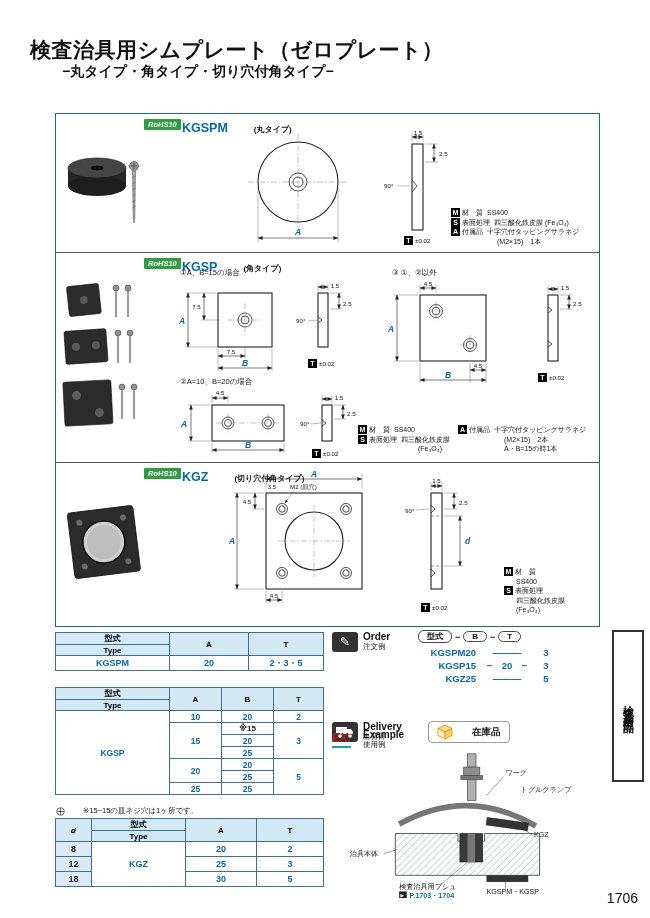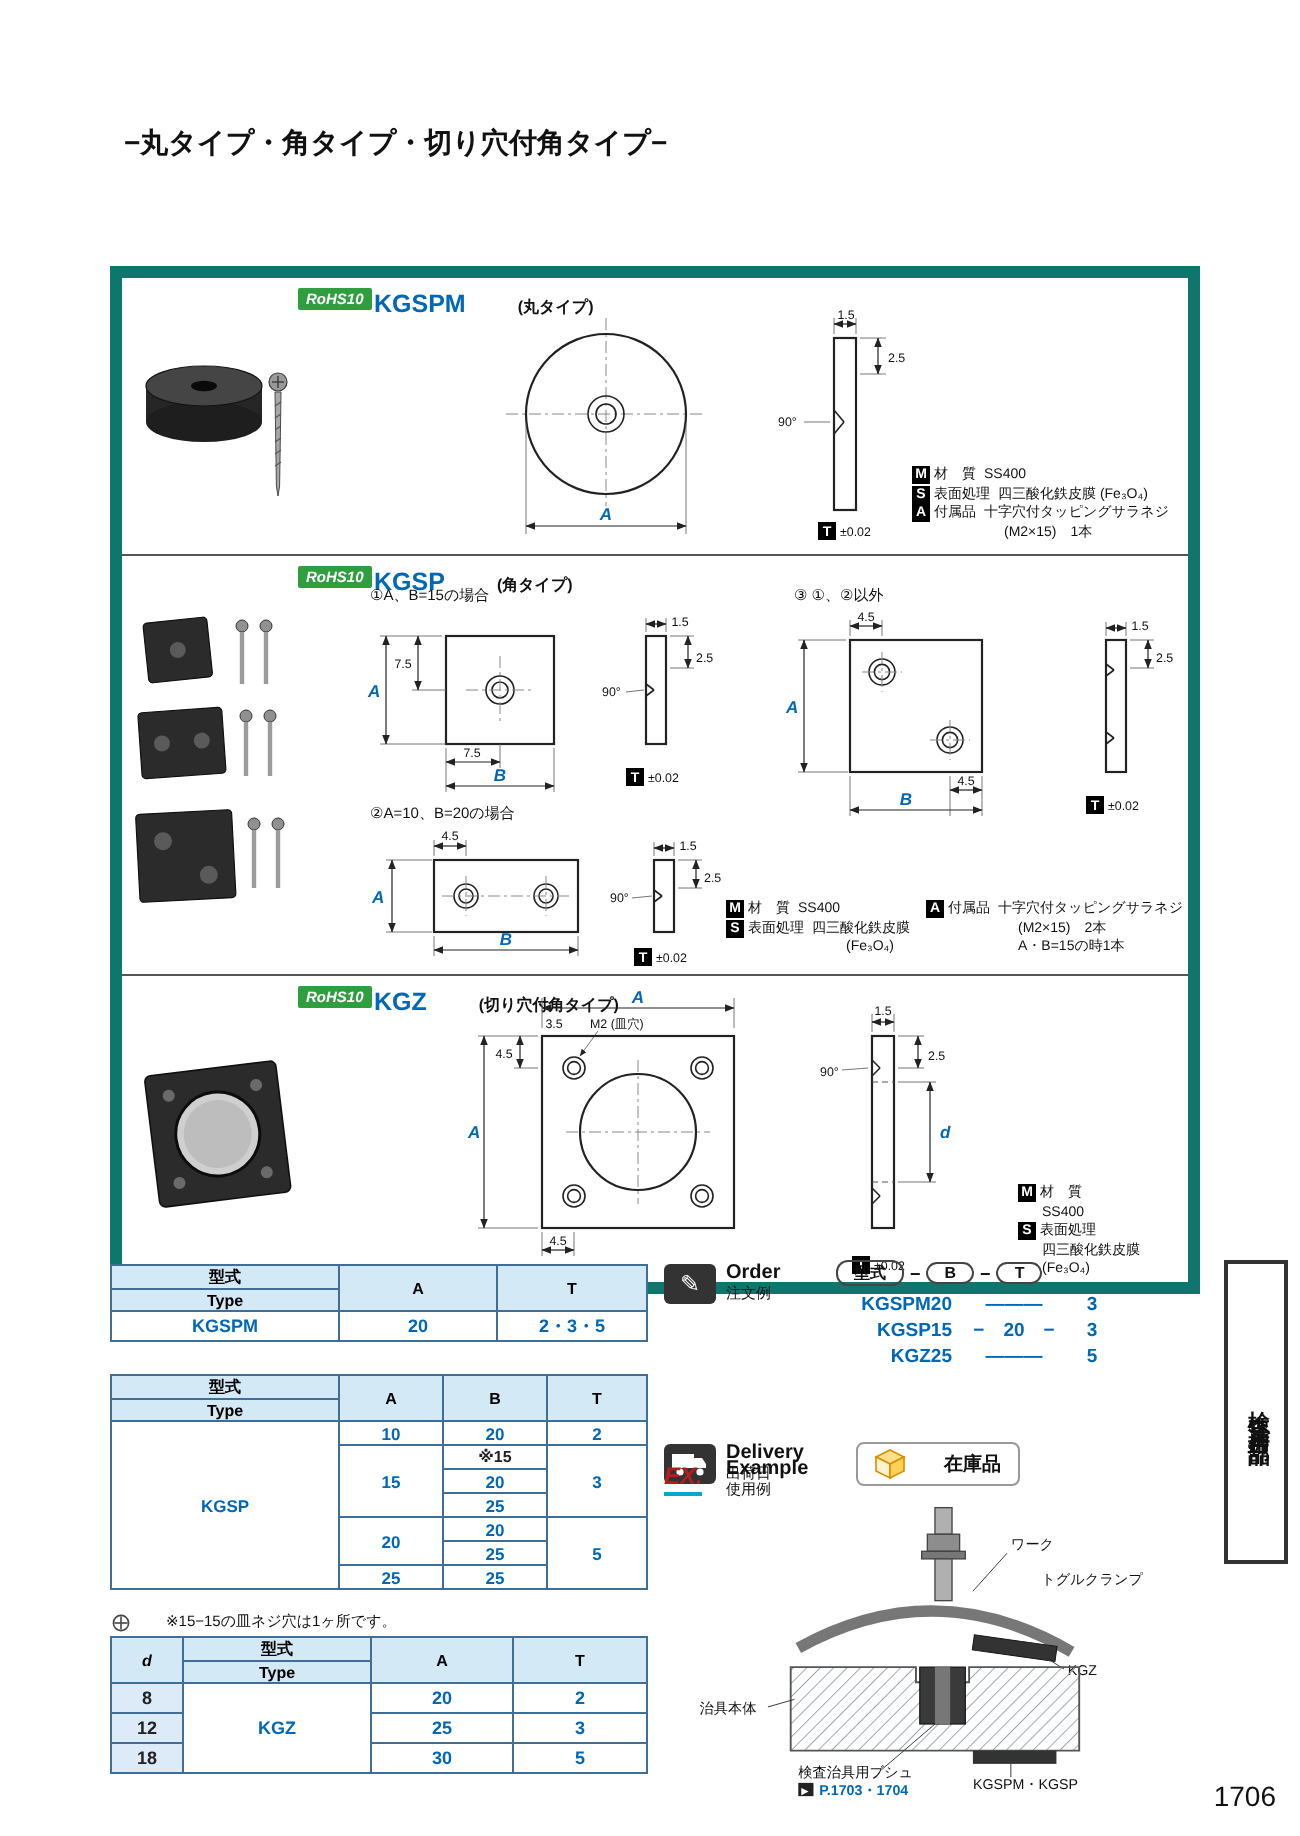--- a/index.html
+++ b/index.html
@@ -7,21 +7,21 @@
   body { font-family:"Liberation Sans","DejaVu Sans",sans-serif; color:#111; }
   .page { position:relative; width:650px; height:918px; background:#fff; overflow:hidden; }
   .abs { position:absolute; }
 
   
   .title-en { font-size:9px; font-weight:bold; letter-spacing:0.2px; white-space:nowrap; }
   .title-ja { font-size:21px; font-weight:bold; letter-spacing:0.5px; white-space:nowrap; }
   .subtitle { font-size:14px; font-weight:bold; white-space:nowrap; }
 
   
-  .main-box { border:6px solid #0f766e;margin-top:20px; }
+  .main-box { border:1px solid #0f766e; }
   .sec { position:absolute; left:0; width:100%; }
   .sec-div { border-top:1px solid #555; }
   .rohs { display:inline-block; background:#2f9e3f; color:#fff; font-size:7.5px; font-weight:bold; font-style:italic; padding:1px 4px; border-radius:1px; }
   .code { color:#0068b7; font-weight:bold; font-size:12.5px; }
   .type-label { font-size:8px; font-weight:bold; color:#111; margin-left:3px;padding-left:23px; }
   .caption { font-size:7.5px; white-space:nowrap; }
 
   .notes { font-size:7px; line-height:9.5px; white-space:nowrap; }
   .badge { display:inline-block; width:9px; height:9px; background:#000; color:#fff; font-size:7px; line-height:9px; text-align:center; font-weight:bold; margin-right:2px; }
   .nl { margin-right:4px; }
@@ -82,20 +82,21 @@
       <path d="M0,1 L10,5 L0,9 z" fill="#222"></path>
     </marker>
     <pattern id="hatch" width="5" height="5" patternUnits="userSpaceOnUse" patternTransform="rotate(45)">
       <line x1="0" y1="0" x2="0" y2="5" stroke="#99a6b2" stroke-width="1"></line>
     </pattern>
   </defs>
 </svg>
 
 <div class="page">
 
+  <div class="abs title-ja" style="left:30px;top:36px">検査治具用シムプレート（ゼロプレート）</div>
   <div class="abs subtitle" style="left:62px;top:63px">−丸タイプ・角タイプ・切り穴付角タイプ−</div>
 
   <div class="abs main-box" style="left:55px;top:113px;width:545px;height:514px">
 
     <div class="sec" style="top:0;height:138px">
       <span class="abs rohs" style="left:88px;top:5px">RoHS10</span>
       <span class="abs" style="left:126px;top:4px">
         <span class="code">KGSPM</span><span class="type-label">(丸タイプ)</span>
       </span>
 

